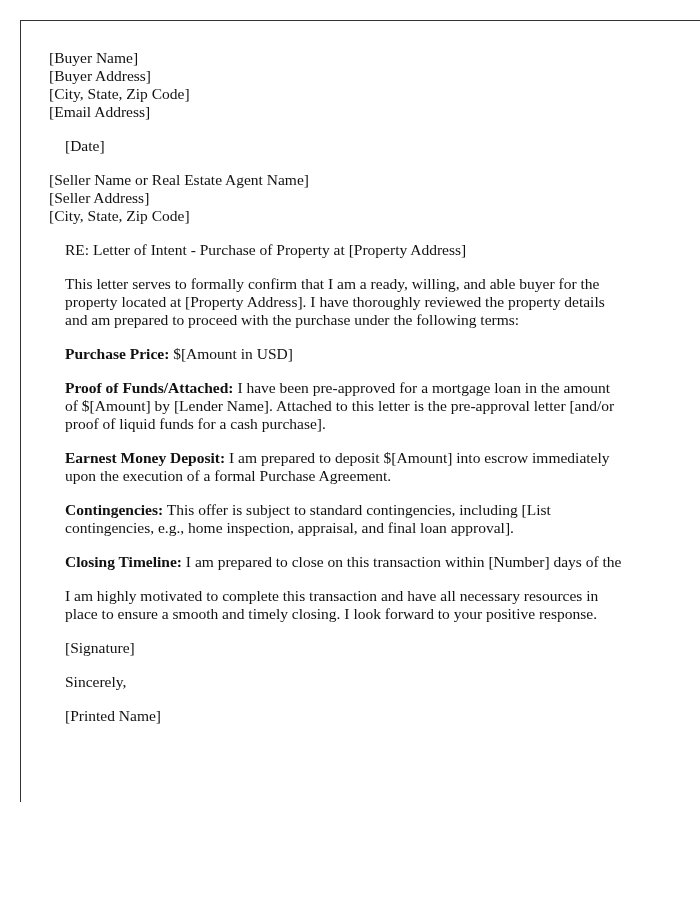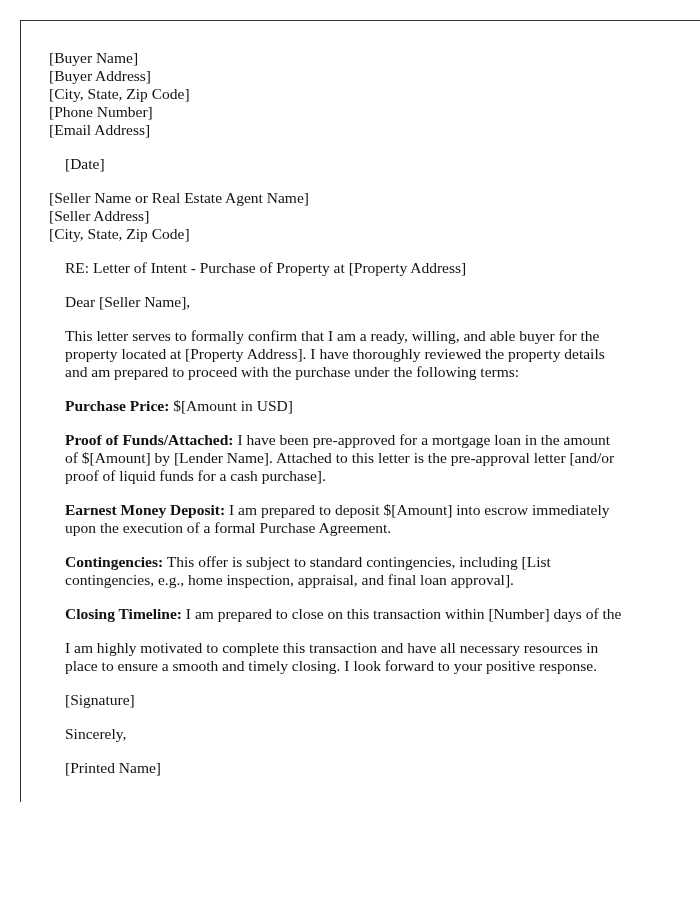--- a/index.html
+++ b/index.html
@@ -52,35 +52,33 @@
 </head>
 <body>
 
 <div class="page">
   <div class="content">
 
     <div class="block">
       <span class="line">[Buyer Name]</span>
       <span class="line">[Buyer Address]</span>
       <span class="line">[City, State, Zip Code]</span>
-      <span class="line">[Phone Number]</span>
       <span class="line">[Email Address]</span>
     </div>
 
     <p><span>[Date]</span></p>
 
     <div class="block">
       <span class="line">[Seller Name or Real Estate Agent Name]</span>
       <span class="line">[Seller Address]</span>
       <span class="line">[City, State, Zip Code]</span>
     </div>
 
     <p><span>RE: Letter of Intent - Purchase of Property at [Property Address]</span></p>
 
-    <p><span>Dear [Seller Name],</span></p>
 
     <p>
       <span class="line">This letter serves to formally confirm that I am a ready, willing, and able buyer for the</span>
       <span class="line">property located at [Property Address]. I have thoroughly reviewed the property details</span>
       <span class="line">and am prepared to proceed with the purchase under the following terms:</span>
     </p>
 
     <p>
       <span class="line"><span class="term-label">Purchase Price:</span><span> $[Amount in USD]</span></span>
     </p>

